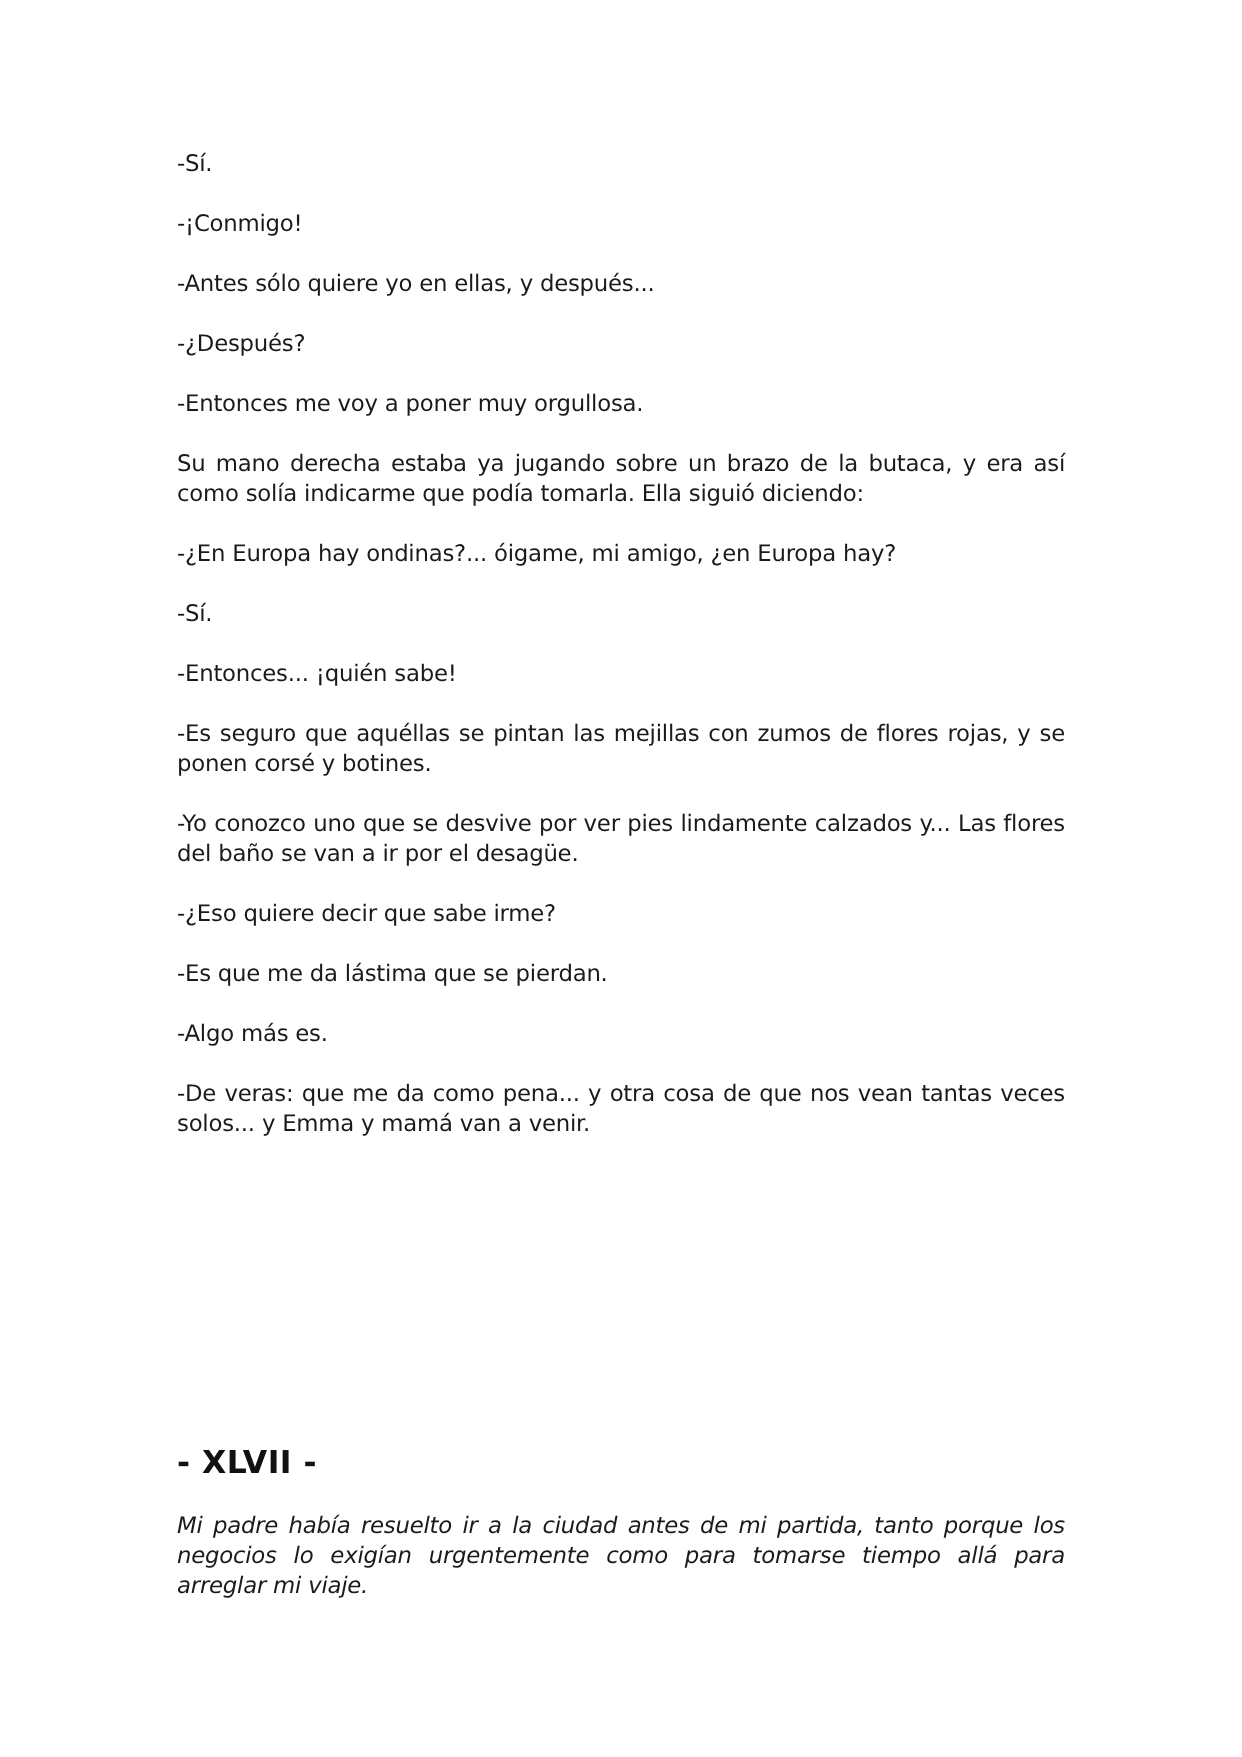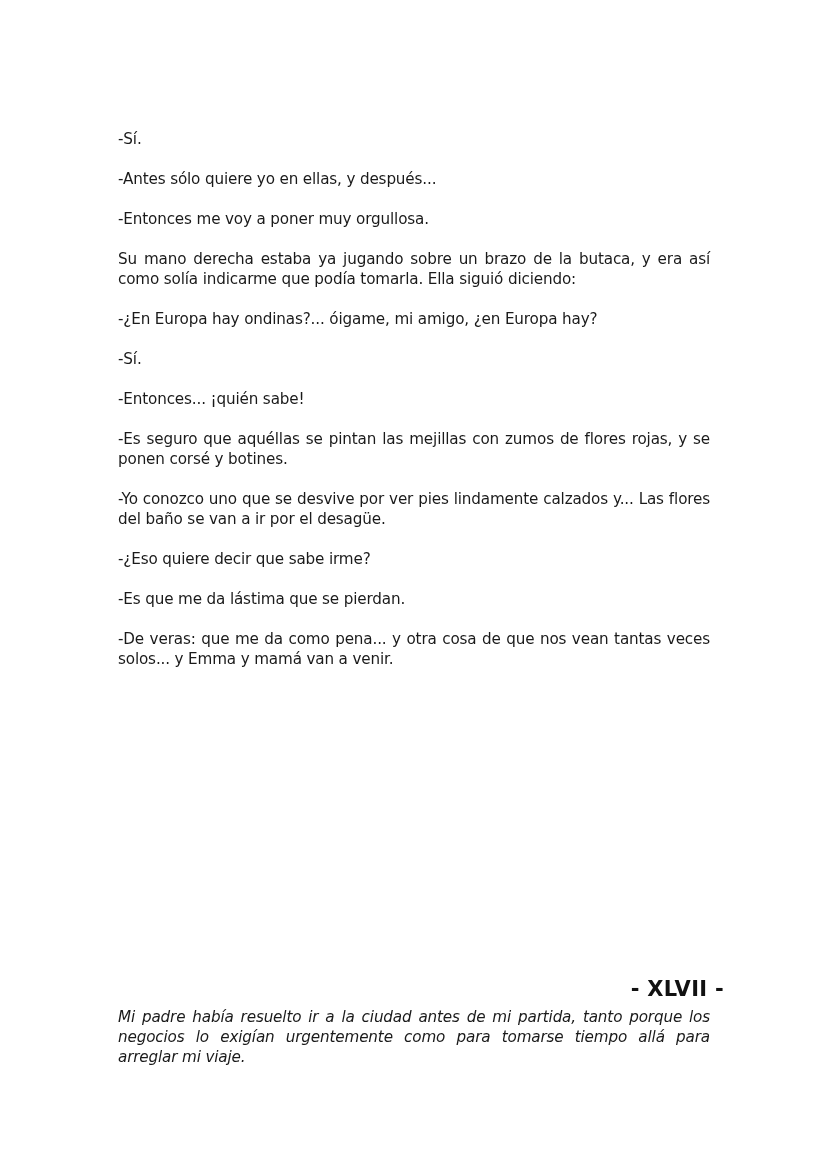--- a/index.html
+++ b/index.html
@@ -13,69 +13,71 @@
       position: relative;
       overflow: hidden;
       font-family: "DejaVu Sans", "Liberation Sans", sans-serif;
       color: #1a1a1a;
     }
     .page {
       position: absolute;
       left: 118px;
       top: 99px;
       width: 592px;
-      margin-top: 30px;
     }
     .para {
       margin: 0;
       font-size: 15.2px;
       line-height: 20px;
       text-align: justify;
       letter-spacing: -0.15px;
       word-spacing: 0px;
     }
     .para + .para {
       margin-top: 20px;
     }
     .chapter-heading {
       position: absolute;
       left: 118px;
       width: 592px;
       top: 961px;
-      text-align: right;
+      text-align: left;
       font-weight: bold;
       font-size: 21px;
       line-height: 28px;
-      margin: 14px;
+      margin: 0;
       color: #111111;
       letter-spacing: 0.3px;
     }
     .page2 {
       position: absolute;
       left: 118px;
       top: 1007px;
       width: 592px;
       font-style: italic;
     }
   </style>
 </head>
 <body>
 
 <div class="page">
   <p class="para">-Sí.</p>
+  <p class="para">-¡Conmigo!</p>
   <p class="para">-Antes sólo quiere yo en ellas, y después...</p>
+  <p class="para">-¿Después?</p>
   <p class="para">-Entonces me voy a poner muy orgullosa.</p>
   <p class="para">Su mano derecha estaba ya jugando sobre un brazo de la butaca, y era así como solía indicarme que podía tomarla. Ella siguió diciendo:</p>
   <p class="para">-¿En Europa hay ondinas?... óigame, mi amigo, ¿en Europa hay?</p>
   <p class="para">-Sí.</p>
   <p class="para">-Entonces... ¡quién sabe!</p>
   <p class="para">-Es seguro que aquéllas se pintan las mejillas con zumos de flores rojas, y se ponen corsé y botines.</p>
   <p class="para">-Yo conozco uno que se desvive por ver pies lindamente calzados y... Las flores del baño se van a ir por el desagüe.</p>
   <p class="para">-¿Eso quiere decir que sabe irme?</p>
   <p class="para">-Es que me da lástima que se pierdan.</p>
+  <p class="para">-Algo más es.</p>
   <p class="para">-De veras: que me da como pena... y otra cosa de que nos vean tantas veces solos... y Emma y mamá van a venir.</p>
 </div>
 
 <h2 class="chapter-heading">- XLVII -</h2>
 
 <div class="page2">
   <p class="para">Mi padre había resuelto ir a la ciudad antes de mi partida, tanto porque los negocios lo exigían urgentemente como para tomarse tiempo allá para arreglar mi viaje.</p>
 </div>
 
 </body></html>

